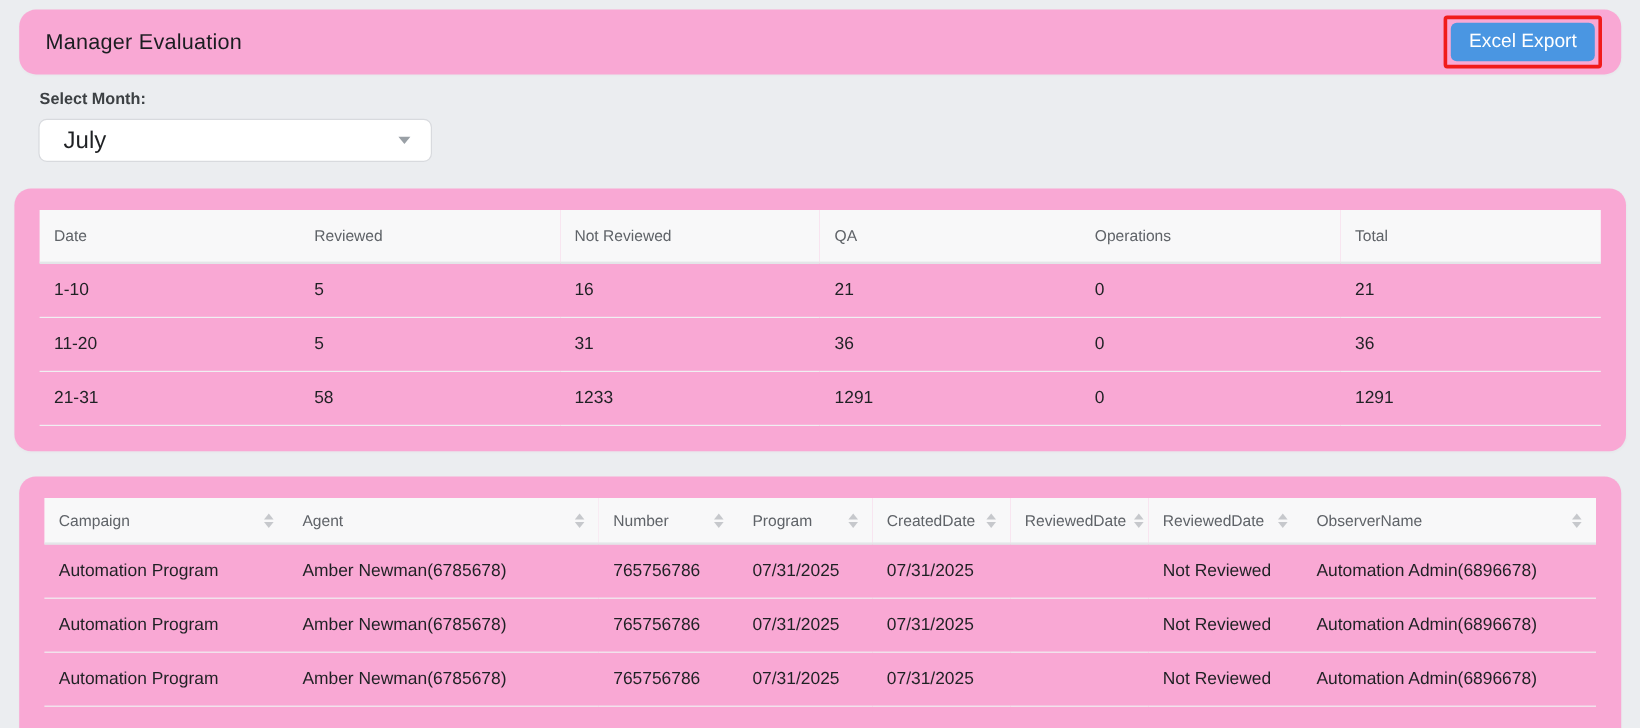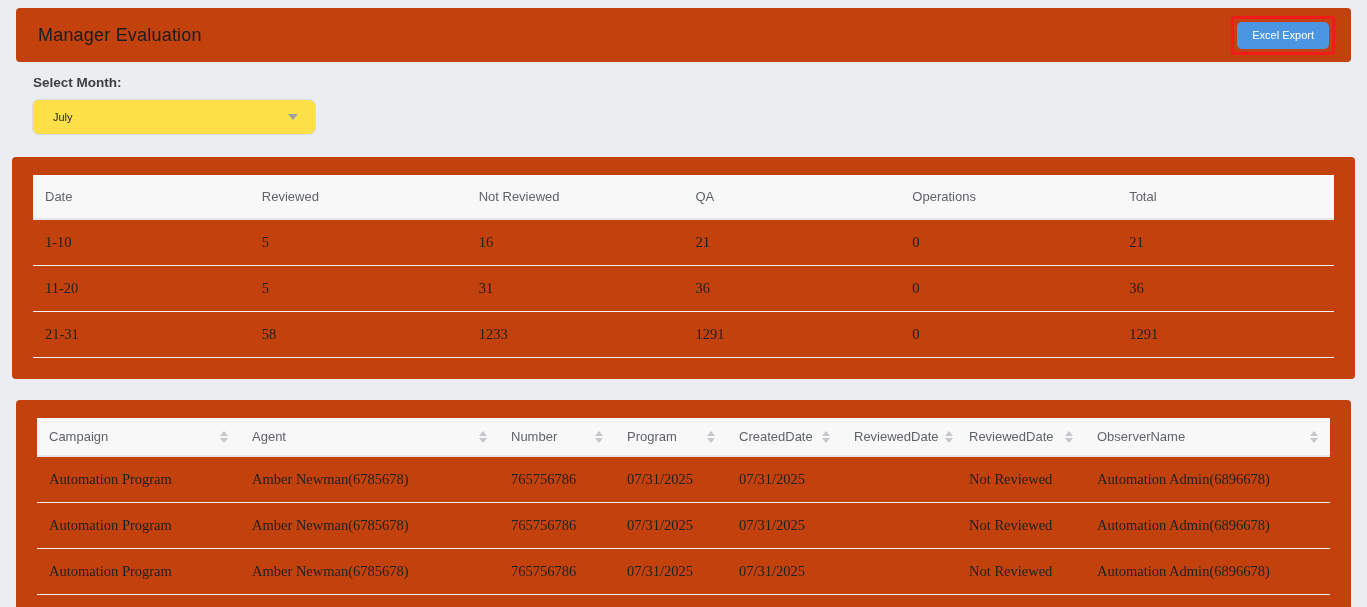--- a/index.html
+++ b/index.html
@@ -3,22 +3,22 @@
 <meta charset="utf-8">
 <style>
   * { box-sizing: border-box; margin: 0; padding: 0; }
   html, body { width: 1367px; height: 607px; overflow: hidden; }
   body {
     background: #ebedf0;
     font-family: "Liberation Sans", "DejaVu Sans", sans-serif;
     color: #1f2124;
   }
   .card {
-    background: #c2410c;
-    border-radius: 4px;
+    background: #f9a8d4;
+    border-radius: 14px;
     box-shadow: 0 1px 2px rgba(0,0,0,0.02);
   }
   
   .header-card {
     margin: 8px 16px 0;
     height: 54px;
     display: flex;
     align-items: center;
     justify-content: space-between;
     padding: 0 16px 0 22px;
@@ -32,47 +32,47 @@
   .annotation-box {
     border: 3px solid #f11b1b;
     border-radius: 3px;
     padding: 3px;
   }
   .export-btn {
     display: block;
     background: #4a96e2;
     color: #ffffff;
     font-family: inherit;
-    font-size: 11px;
+    font-size: 16px;
     line-height: 1;
     padding: 8px 15px;
     border: none;
     border-radius: 5px;
     cursor: pointer;
   }
   
   .filter-label {
     display: block;
     margin: 13px 0 9px 33px;
     font-size: 13.5px;
     color: #3c4043;
     font-weight: bold;
   }
   .dropdown {
     margin-left: 32px;
-    width: 284px;
+    width: 328px;
     height: 36px;
-    background: #fde047;
+    background: #ffffff;
     border: 1px solid #d8dade;
     border-radius: 7px;
     display: flex;
     align-items: center;
     justify-content: space-between;
     padding: 0 17px 0 20px;
-    font-size: 11px;
+    font-size: 20px;
     color: #1f2124;
     cursor: pointer;
   }
   .caret-down {
     width: 0; height: 0;
     border-left: 5px solid transparent;
     border-right: 5px solid transparent;
     border-top: 6px solid #9aa0a6;
   }
   
@@ -88,21 +88,20 @@
     padding: 14px 12px;
     border-bottom: 2px solid #e4e6e9;
   }
   td {
     font-size: 14.5px;
     color: #1f2124;
     padding: 14px 12px;
     border-bottom: 1px solid #f0f0f2;
     white-space: nowrap;
     overflow: hidden;
-    font-family: Liberation Serif, serif;
   }
   .detail-card th { padding: 11px 12px; }
   .th-flex {
     display: flex;
     align-items: center;
     justify-content: space-between;
   }
   .sort-icon {
     display: inline-flex;
     flex-direction: column;

